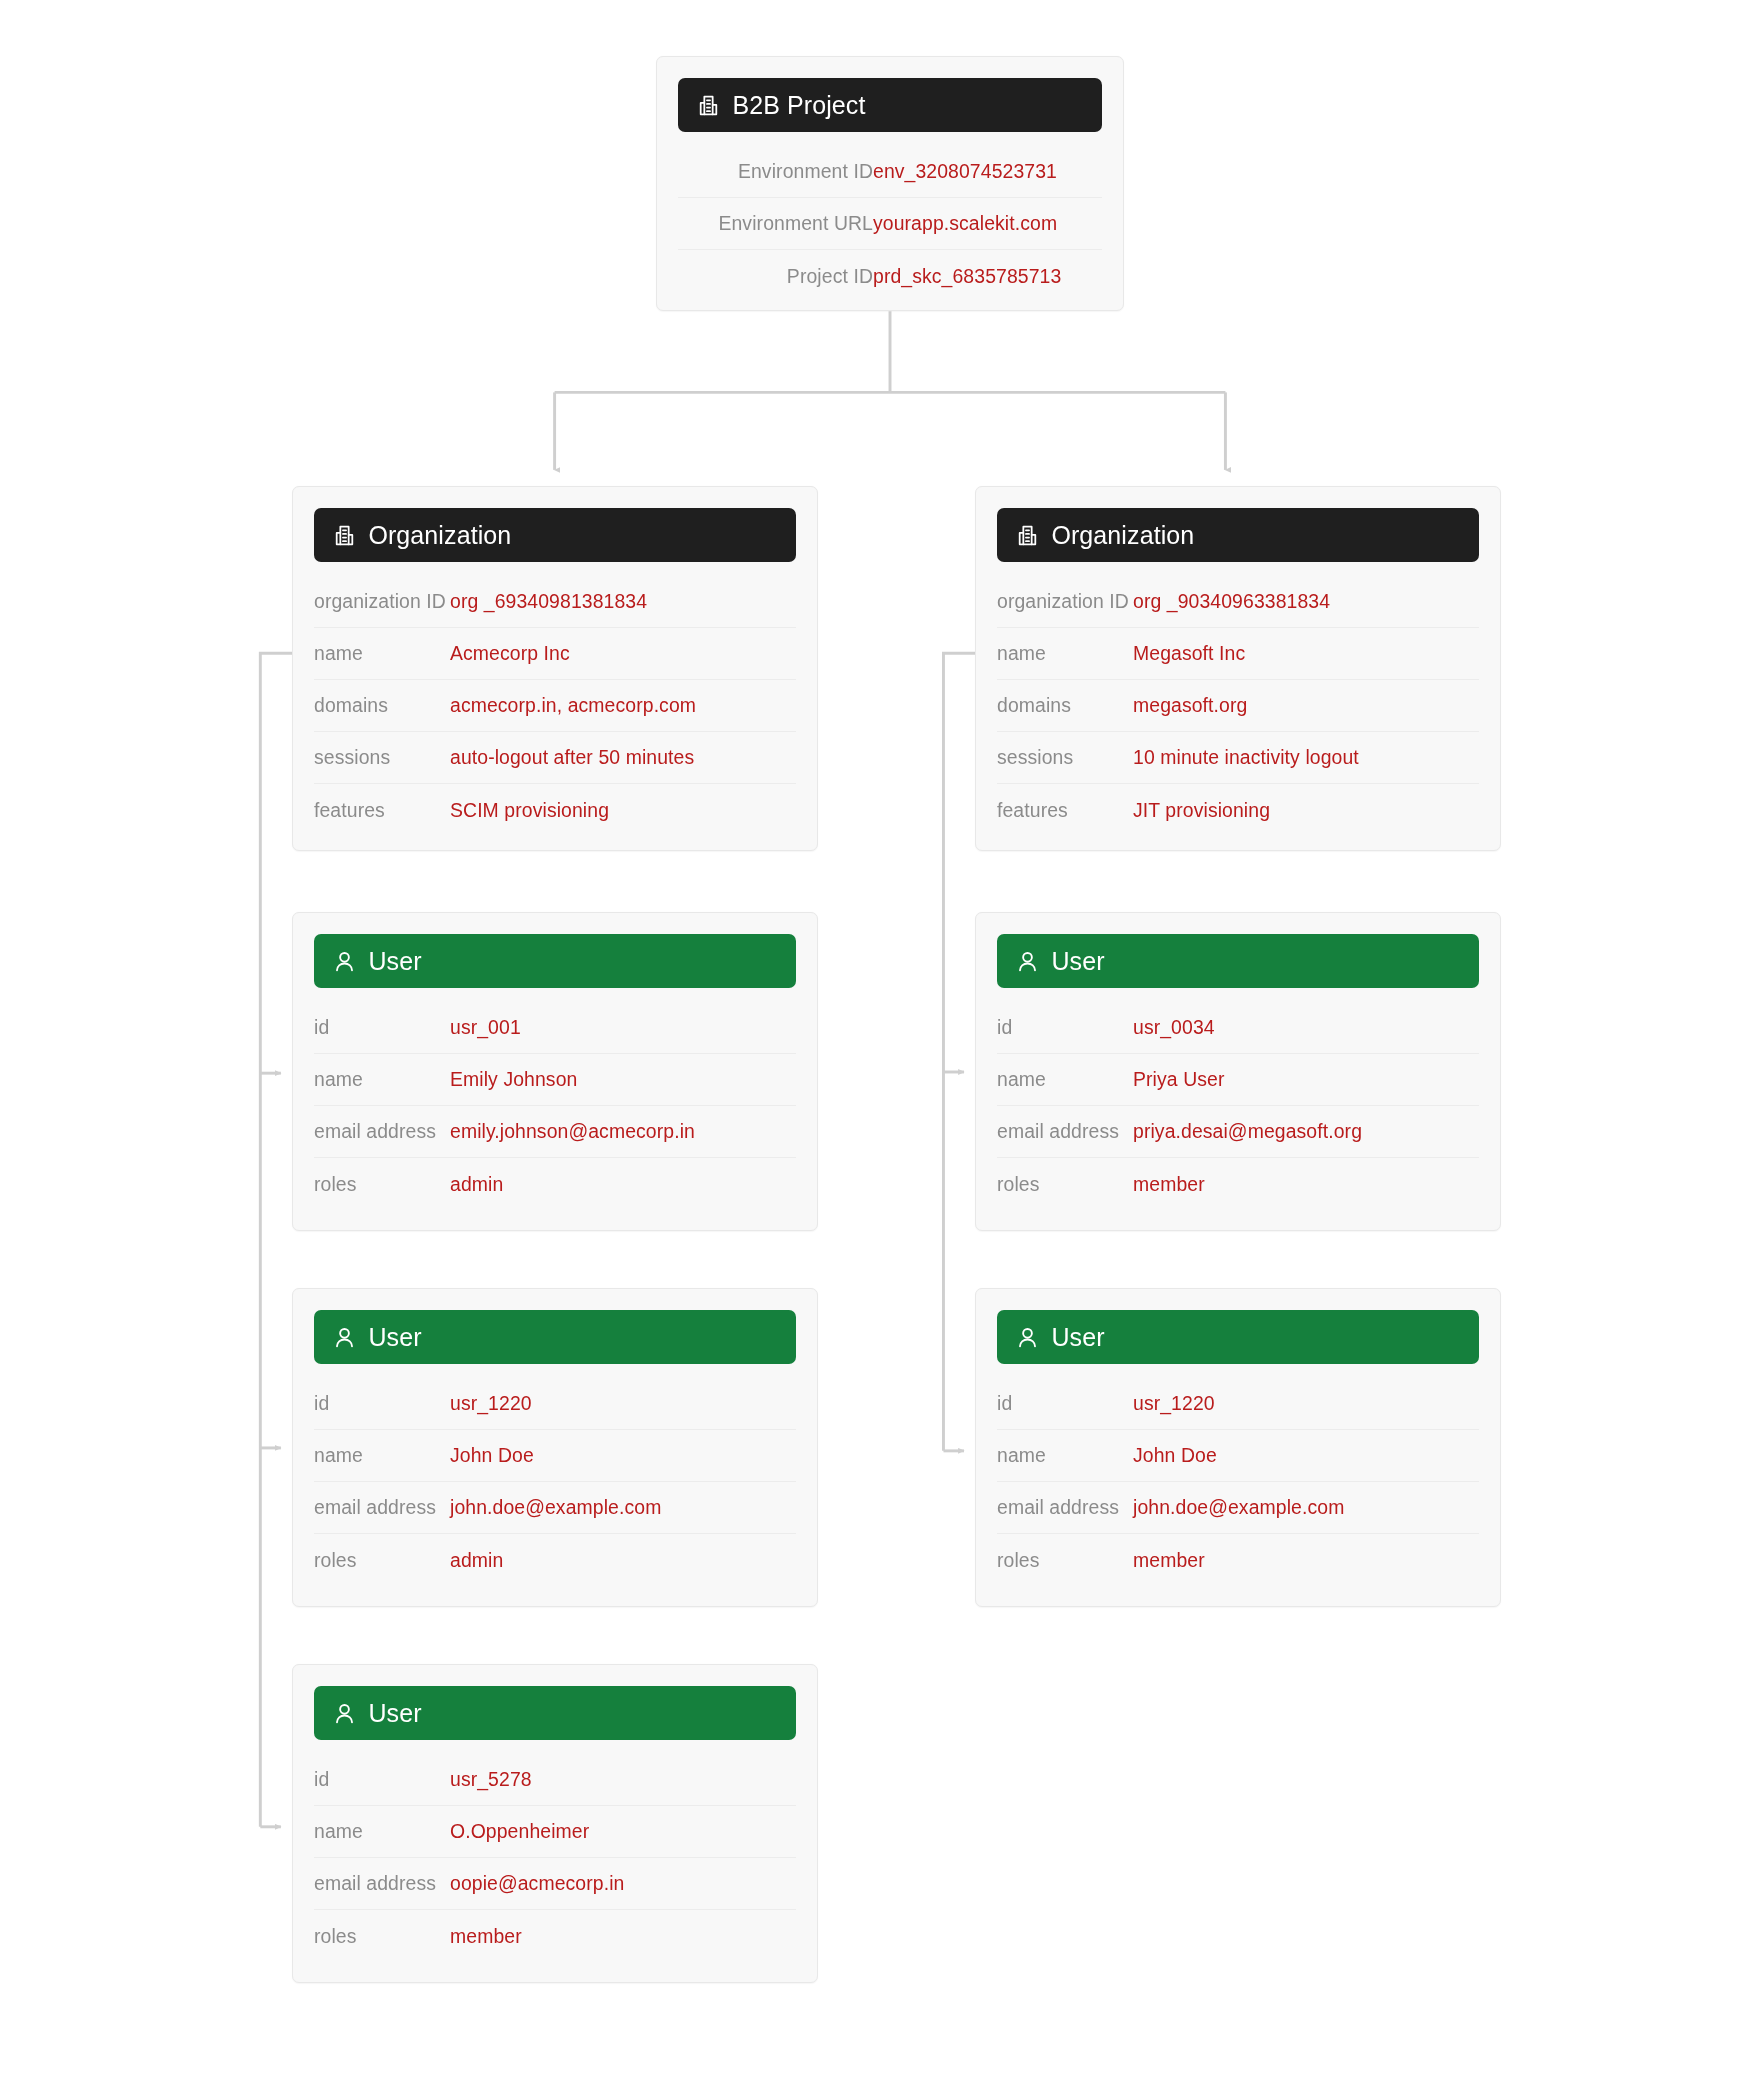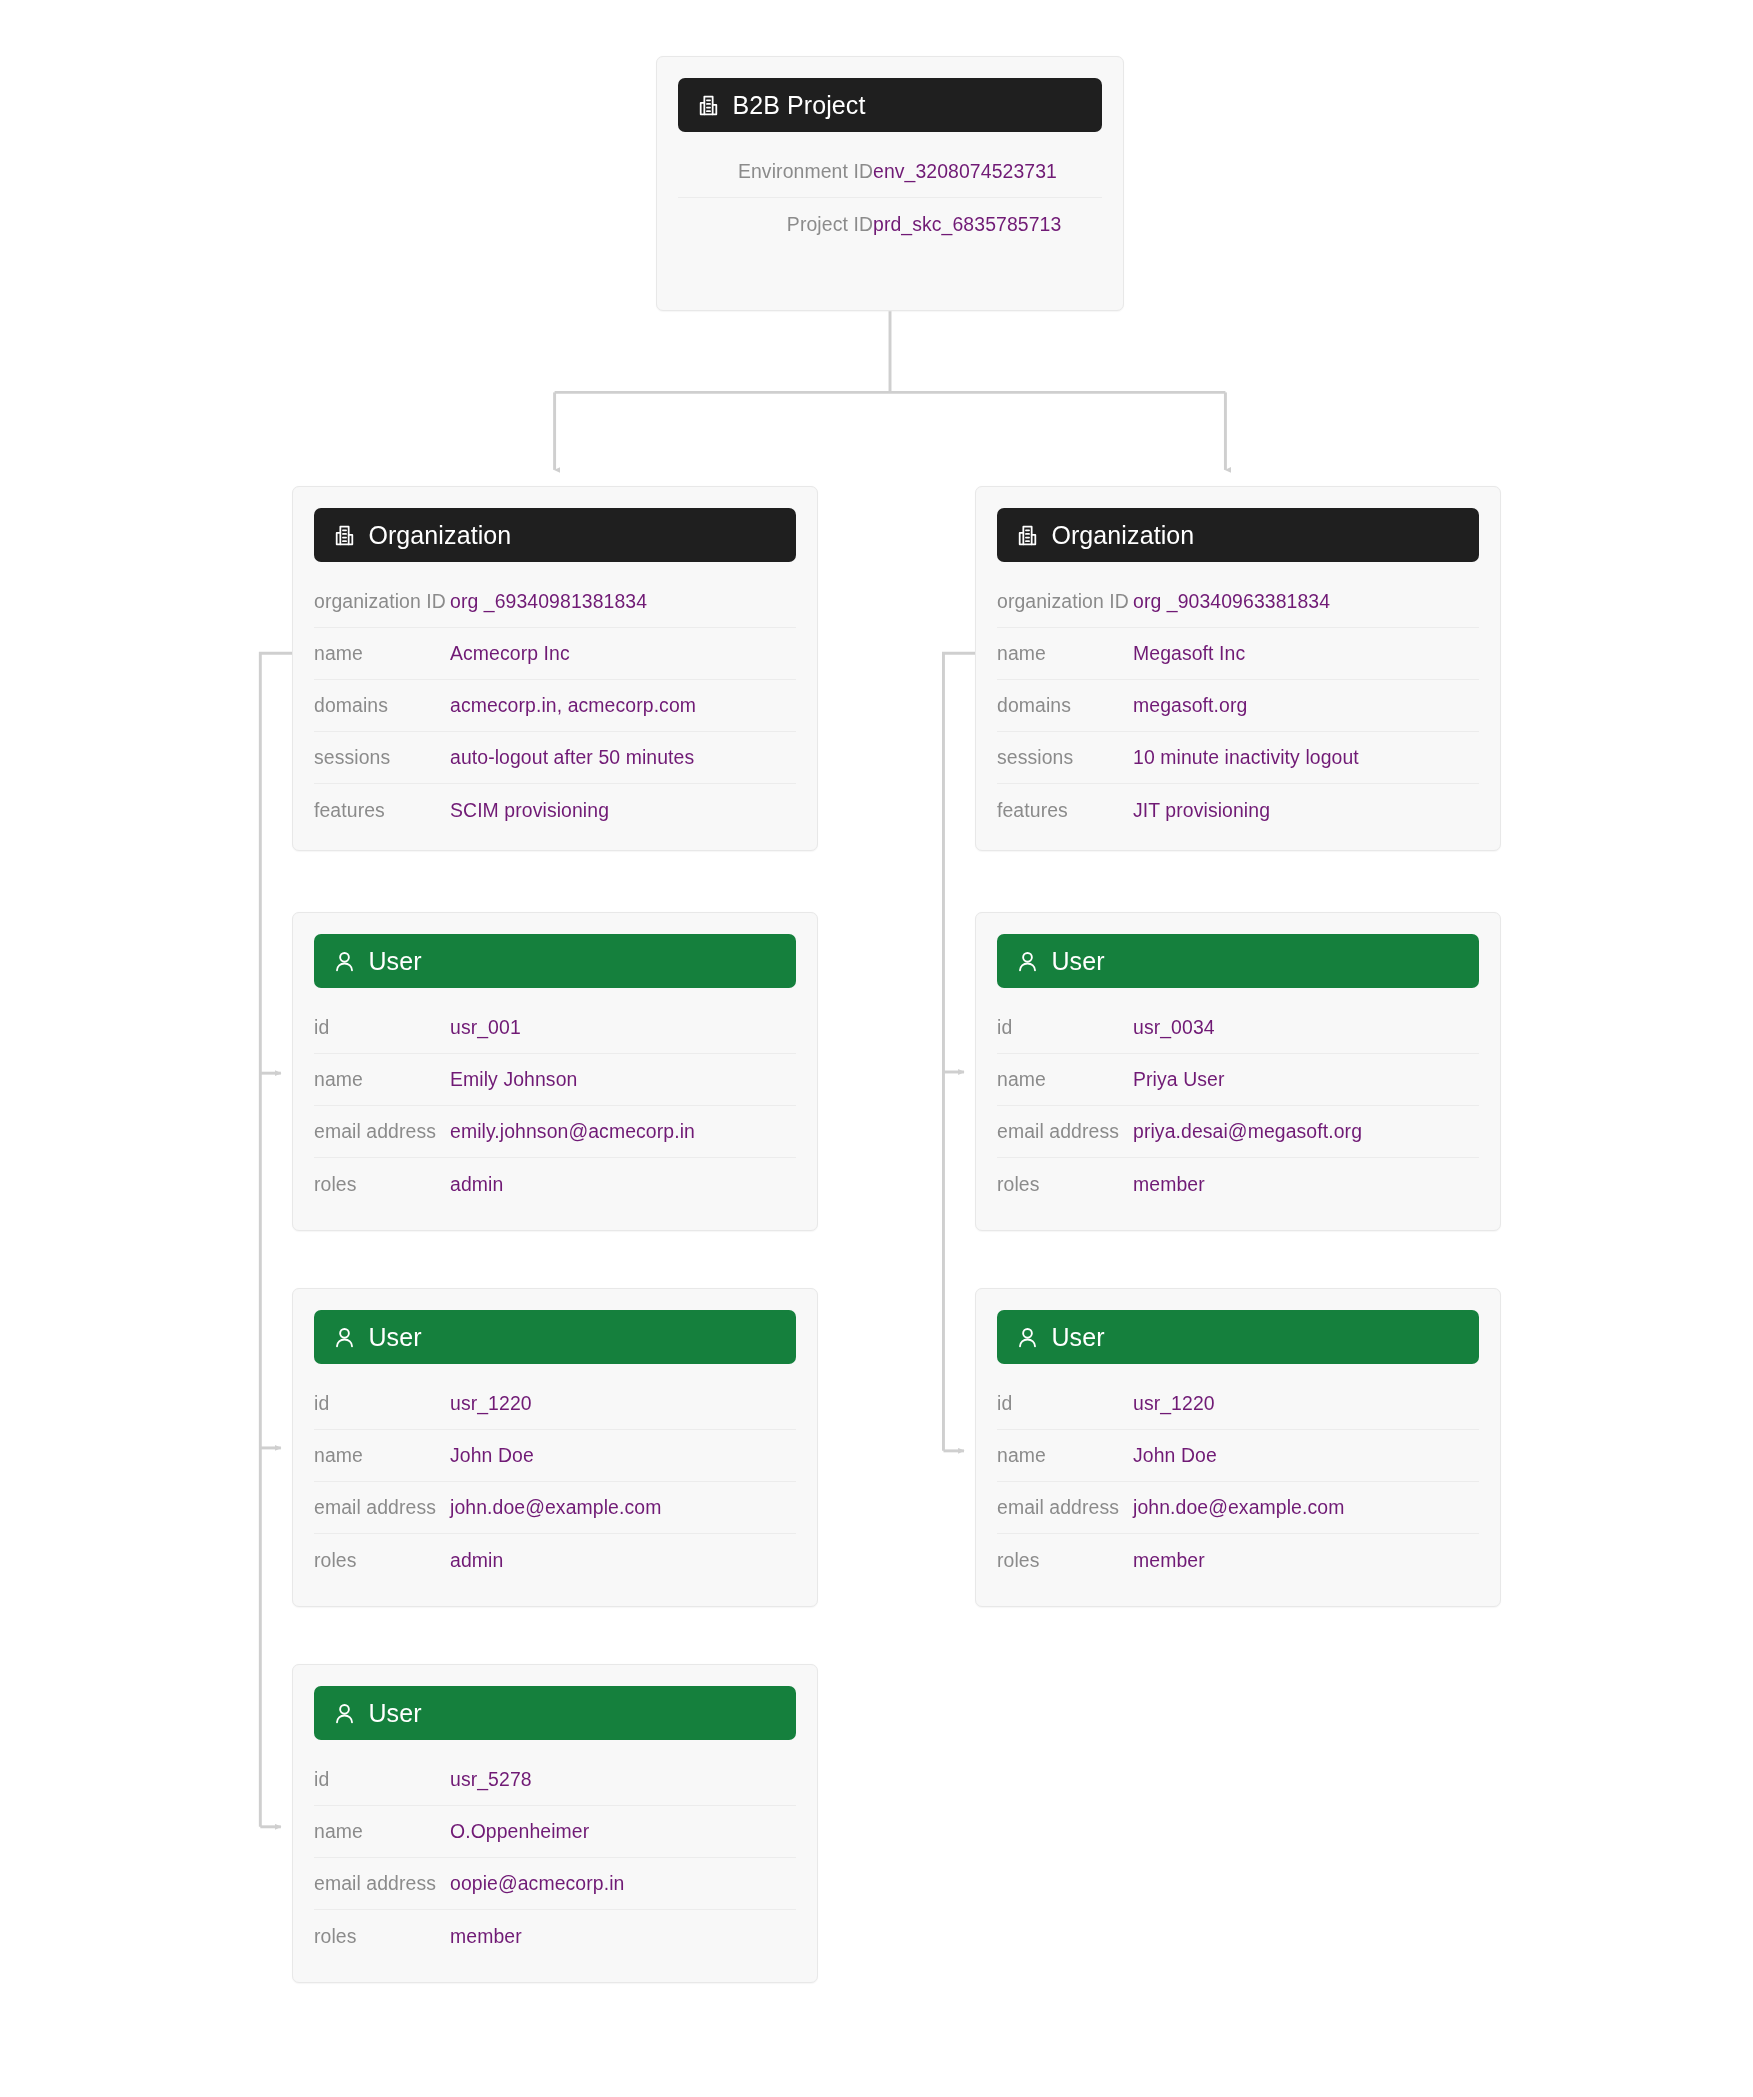--- a/index.html
+++ b/index.html
@@ -61,21 +61,21 @@
   .row .k{
     width:136px;
     flex:0 0 136px;
     color:#8b8b8b;
     font-size:19.4px;
     font-weight:400;
     white-space:nowrap;
     letter-spacing:0.1px;
   }
   .row .v{
-    color:#701a75;
+    color:#b91c1c;
     font-size:19.4px;
     font-weight:400;
     white-space:nowrap;
     letter-spacing:0.1px;
   }
 
   
   #card-project{left:656px;top:56px;width:468px;height:255px;}
   #card-project .rows{top:89px;}
   #card-project .row .k{width:195px;flex:0 0 195px;text-align:right;}
@@ -134,20 +134,24 @@
         <path d="M10.5 7h3M10.5 10.5h3M10.5 14h3M10.5 17.5h3"></path>
       </svg>
       <span class="title">B2B Project</span>
     </div>
     <div class="rows">
       <div class="row">
         <span class="k">Environment ID</span>
         <span class="v">env_3208074523731</span>
       </div>
       <div class="row">
+        <span class="k">Environment URL</span>
+        <span class="v">yourapp.scalekit.com</span>
+      </div>
+      <div class="row">
         <span class="k">Project ID</span>
         <span class="v">prd_skc_6835785713</span>
       </div>
     </div>
   </div>
 
   <div class="card" id="card-org-acme">
     <div class="card-header org">
       <svg class="hdr-icon" viewBox="0 0 24 24" fill="none" stroke="#ffffff" stroke-width="1.7" stroke-linecap="round" stroke-linejoin="round">
         <path d="M8 3.5h8v17H8z"></path>

